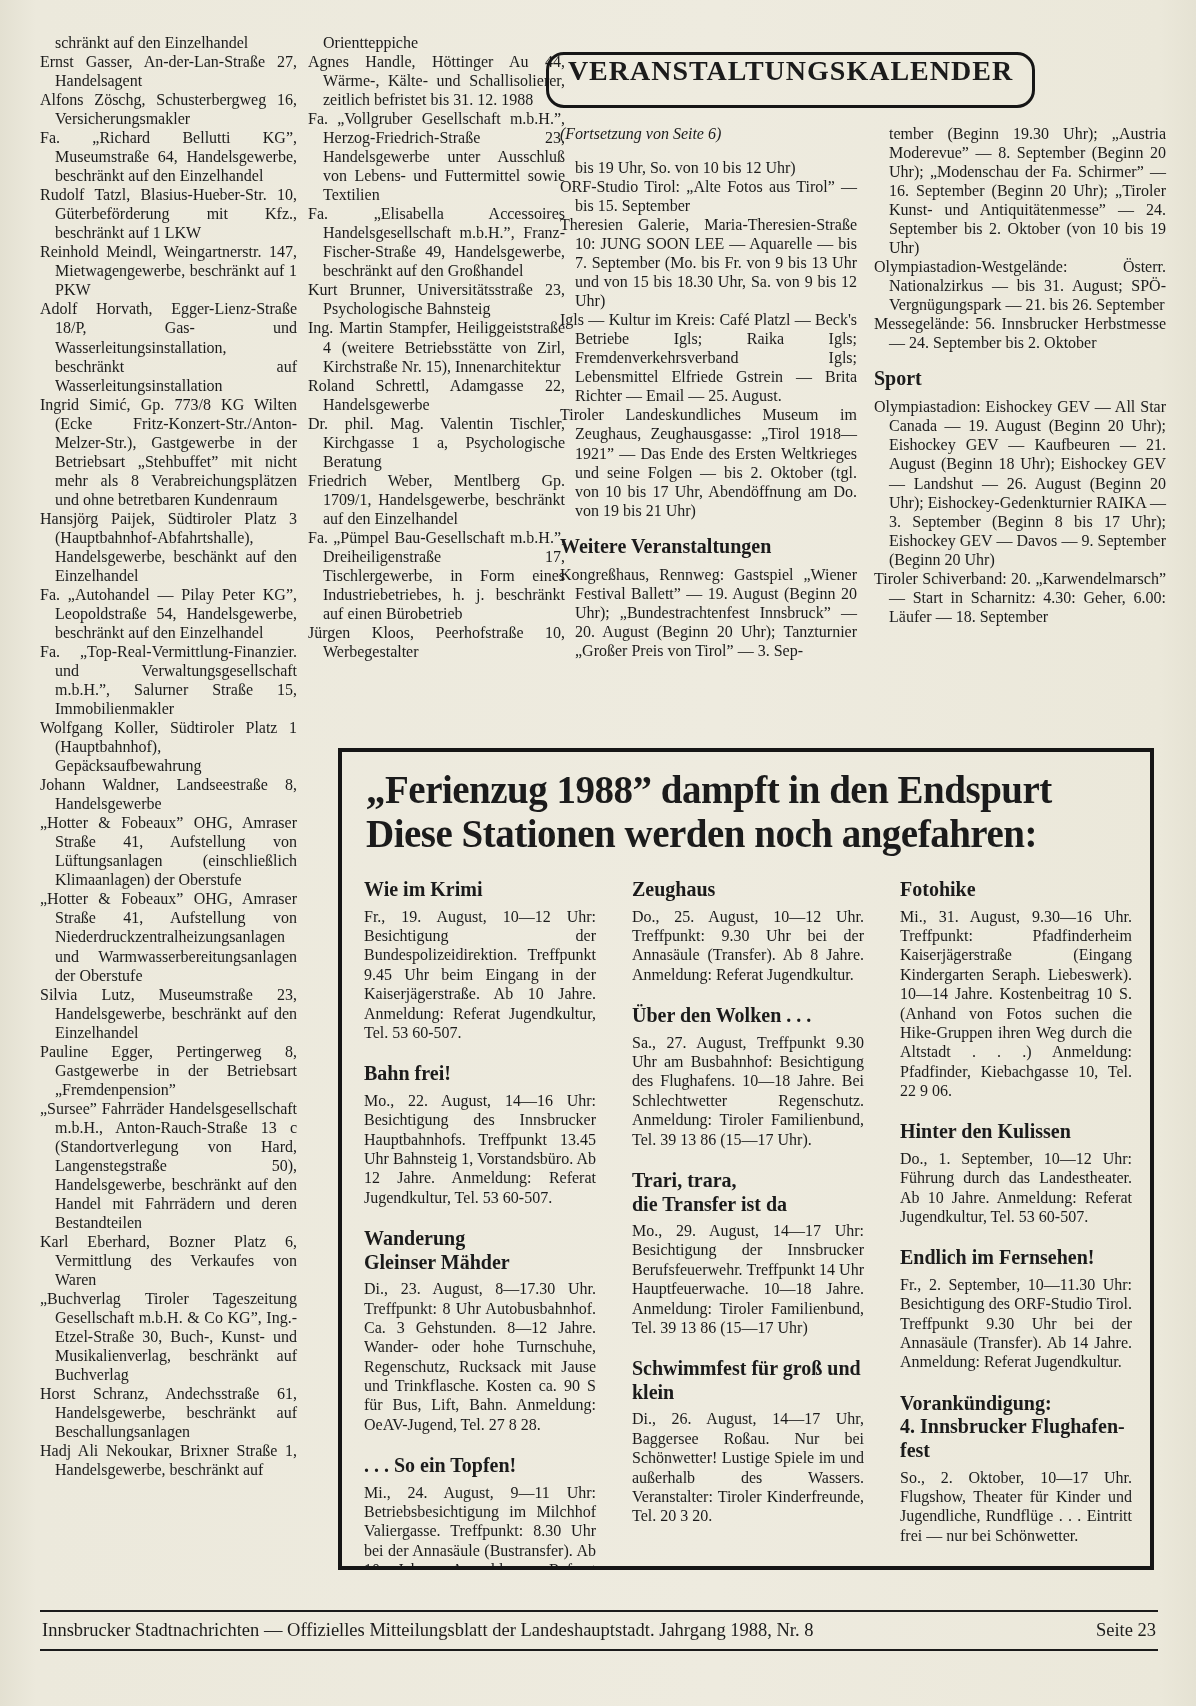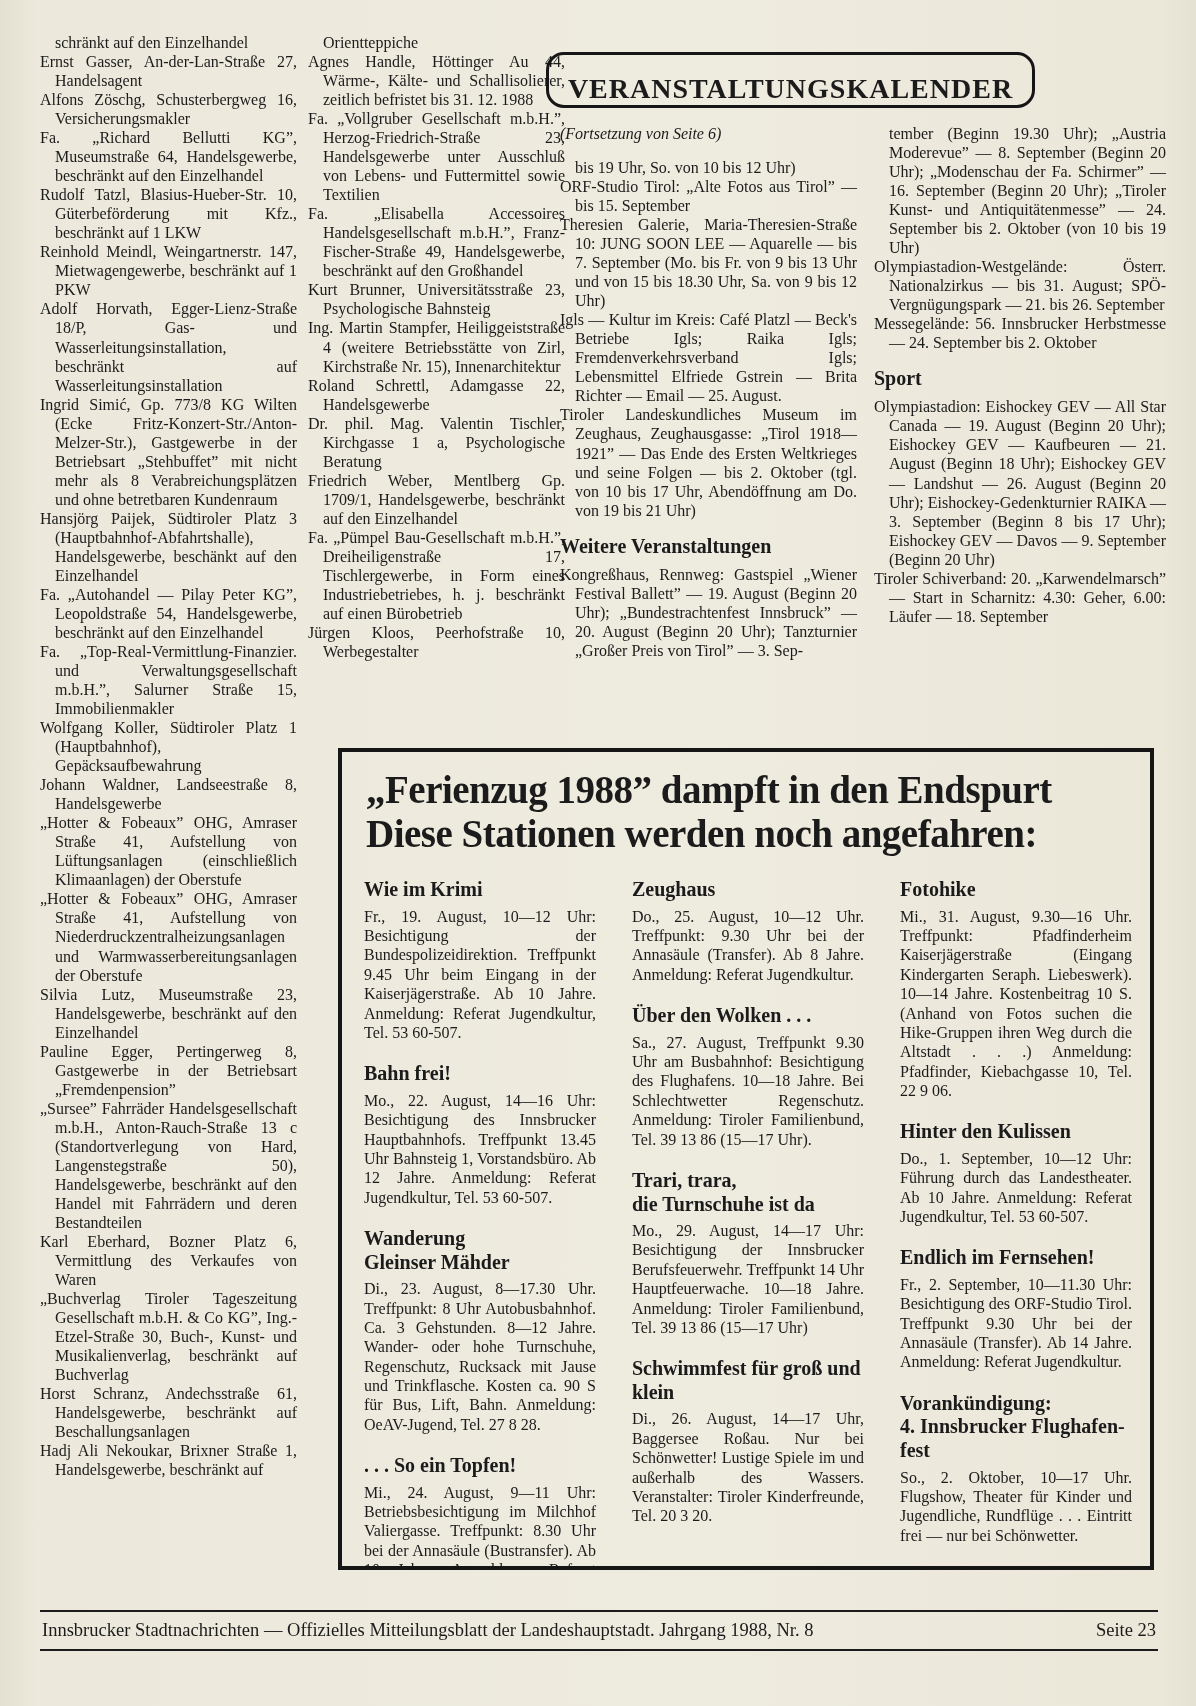--- a/index.html
+++ b/index.html
@@ -20,21 +20,21 @@
     margin:0;font-size:16px;line-height:1.19;text-align:justify;
     text-indent:-15px;padding-left:15px;overflow-wrap:break-word;hyphens:auto;
   }
   .col p.cont{text-indent:0;}
   .reg1{left:40px;top:33px;width:257px;}
   .reg2{left:308px;top:33px;width:257px;}
   
   .kalbox{
     position:absolute;left:546px;top:52px;width:489px;height:56px;
     box-sizing:border-box;border:3.5px solid #161616;border-radius:18px;
-    display:flex;align-items:flex-end;justify-content:center;
+    display:flex;align-items:flex-start;justify-content:center;
   }
   .kalbox .kal-title{
     font-size:28px;font-weight:bold;letter-spacing:1px;white-space:nowrap;
   }
   .kal-left{left:560px;top:124px;width:297px;}
   .kal-right{left:874px;top:124px;width:292px;}
   .kal-note{font-style:italic;font-size:16.5px;margin:0 0 15px 0 !important;text-align:left !important;text-indent:0 !important;padding-left:0 !important;}
   .kal-h{
     font-size:20px;font-weight:bold;margin:15px 0 7px 0;line-height:1.15;
     font-family:"Liberation Serif","DejaVu Serif",serif;
@@ -149,21 +149,21 @@
         <p>Di., 23. August, 8—17.30 Uhr. Treffpunkt: 8 Uhr Autobusbahnhof. Ca. 3 Gehstunden. 8—12 Jahre. Wander- oder hohe Turnschuhe, Regenschutz, Rucksack mit Jause und Trinkflasche. Kosten ca. 90 S für Bus, Lift, Bahn. Anmeldung: OeAV-Jugend, Tel. 27 8 28.</p>
         <h3>. . . So ein Topfen!</h3>
         <p>Mi., 24. August, 9—11 Uhr: Betriebsbesichtigung im Milchhof Valiergasse. Treffpunkt: 8.30 Uhr bei der Annasäule (Bustransfer). Ab 10 Jahre. Anmeldung: Referat Jugendkultur, Tel. 53 60-507.</p>
       </div>
       <div class="fz-col">
         <h3>Zeughaus</h3>
         <p>Do., 25. August, 10—12 Uhr. Treffpunkt: 9.30 Uhr bei der Annasäule (Transfer). Ab 8 Jahre. Anmeldung: Referat Jugendkultur.</p>
         <h3>Über den Wolken . . .</h3>
         <p>Sa., 27. August, Treffpunkt 9.30 Uhr am Busbahnhof: Besichtigung des Flughafens. 10—18 Jahre. Bei Schlechtwetter Regenschutz. Anmeldung: Tiroler Familienbund, Tel. 39 13 86 (15—17 Uhr).</p>
         <h3>Trari, trara,
-die Turnschuhe ist da</h3>
+die Transfer ist da</h3>
         <p>Mo., 29. August, 14—17 Uhr: Besichtigung der Innsbrucker Berufsfeuerwehr. Treffpunkt 14 Uhr Hauptfeuerwache. 10—18 Jahre. Anmeldung: Tiroler Familienbund, Tel. 39 13 86 (15—17 Uhr)</p>
         <h3>Schwimmfest für groß und klein</h3>
         <p>Di., 26. August, 14—17 Uhr, Baggersee Roßau. Nur bei Schönwetter! Lustige Spiele im und außerhalb des Wassers. Veranstalter: Tiroler Kinderfreunde, Tel. 20 3 20.</p>
       </div>
       <div class="fz-col">
         <h3>Fotohike</h3>
         <p>Mi., 31. August, 9.30—16 Uhr. Treffpunkt: Pfadfinderheim Kaiserjägerstraße (Eingang Kindergarten Seraph. Liebeswerk). 10—14 Jahre. Kostenbeitrag 10 S. (Anhand von Fotos suchen die Hike-Gruppen ihren Weg durch die Altstadt . . .) Anmeldung: Pfadfinder, Kiebachgasse 10, Tel. 22 9 06.</p>
         <h3>Hinter den Kulissen</h3>
         <p>Do., 1. September, 10—12 Uhr: Führung durch das Landestheater. Ab 10 Jahre. Anmeldung: Referat Jugendkultur, Tel. 53 60-507.</p>
         <h3>Endlich im Fernsehen!</h3>

